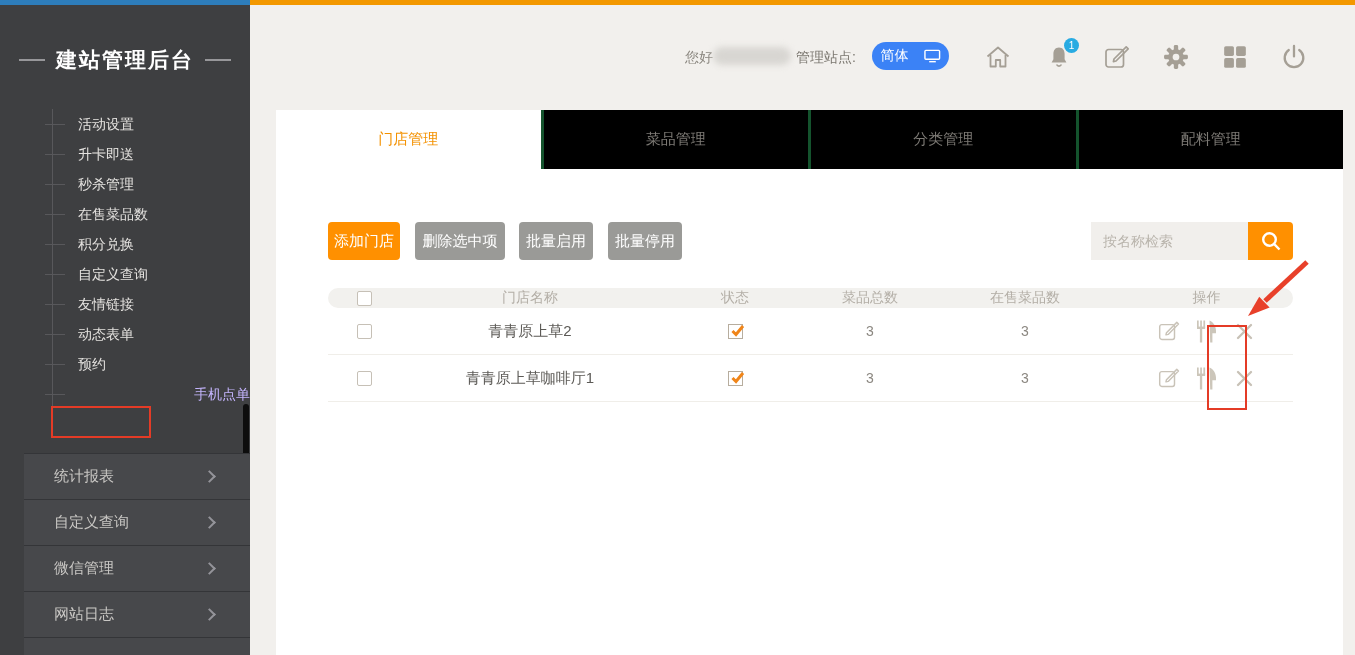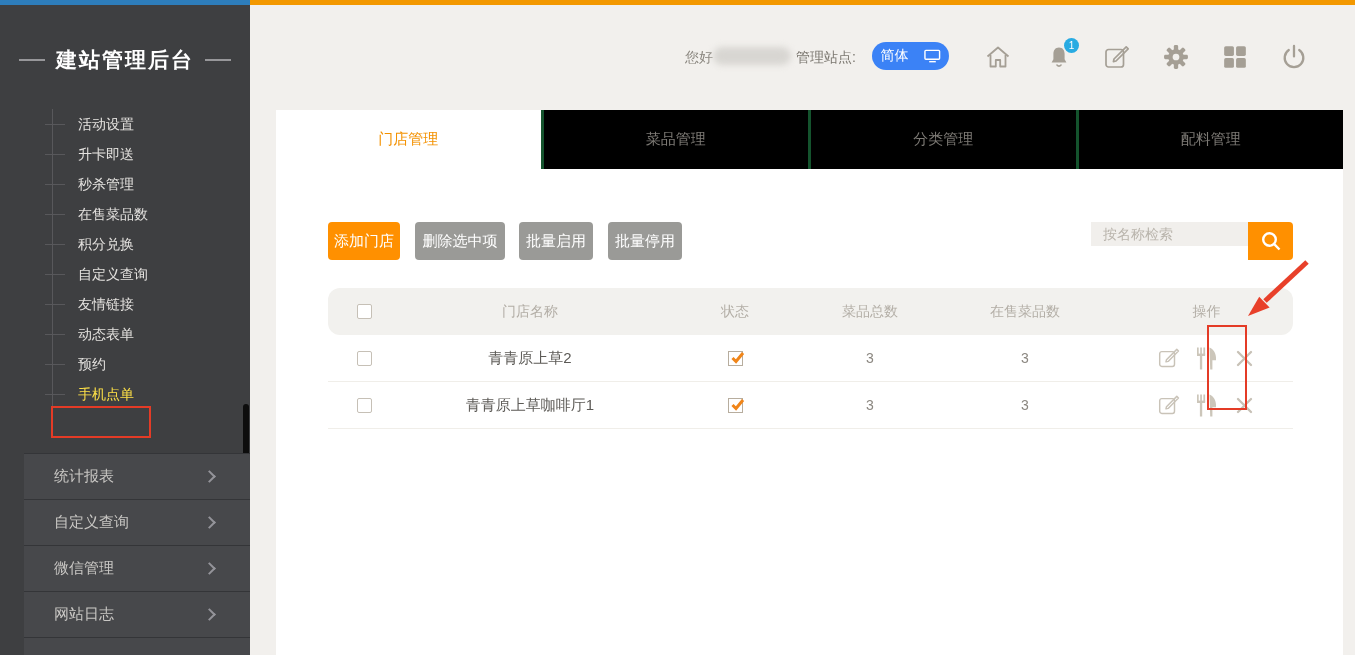--- a/index.html
+++ b/index.html
@@ -11,21 +11,21 @@
   .sb-topbar { position:absolute; left:0; top:0; width:250px; height:5px; background:#2d7dbb; }
   .sb-header { position:absolute; top:5px; left:0; width:250px; height:110px;
     display:flex; align-items:center; justify-content:center; gap:11px; }
   .sb-dash { width:26px; height:2px; background:#97979a; }
   .sb-title { color:#ffffff; font-size:21px; font-weight:bold; letter-spacing:2px; white-space:nowrap; }
   .sb-menu { position:absolute; top:109px; left:0; right:0; }
   .sb-menu::before { content:""; position:absolute; left:52px; top:0; height:315px; width:1px; background:#58585b; }
   .sb-item { position:relative; height:30px; line-height:30px; padding-left:78px;
     font-size:14px; color:#e4e2df; cursor:pointer; white-space:nowrap; }
   .sb-item::before { content:""; position:absolute; left:45px; top:15px; width:20px; height:1px; background:#58585b; }
-  .sb-item.active { color:#fde047; }
+  .sb-item.active { color:#c4b5fd;text-align:right; }
   .sb-active-box { position:absolute; left:51px; top:406px; width:100px; height:32px;
     border:2px solid #e43b26; z-index:5; }
   .sb-scrollthumb { position:absolute; left:243px; top:404px; width:6px; height:62px;
     background:#0d0d0d; border-radius:3px; }
   .sb-sections { position:absolute; top:453px; left:0; right:0;padding-left:24px; }
   .sb-section { height:46px; background:#47484b; border-top:1px solid #343538;
     display:flex; align-items:center; justify-content:space-between;
     padding:0 30px 0 30px; cursor:pointer; }
   .sb-section-label { font-size:15px; color:#c9c7c4; }
   .chevron-right { width:9px; height:9px; border-top:2px solid #94949a; border-right:2px solid #94949a;
@@ -55,30 +55,30 @@
   .tab:first-child { border-left:none; }
   .tab.active { background:#fff; color:#f39100; }
 
   
   .panel { position:absolute; left:26px; top:169px; width:1067px; height:486px; background:#fff; }
   .toolbar-btn { position:absolute; top:53px; height:38px; border:none; border-radius:4px;
     color:#fff; font-size:15px; cursor:pointer; font-family:inherit; }
   .btn-orange { background:#ff9000; }
   .btn-gray { background:#9a9a97; }
   .search-wrap { position:absolute; top:53px; left:815px; width:202px; height:38px; display:flex; }
-  .search-input { width:157px; height:24px; border:none; background:#f1efec; outline:none;
+  .search-input { width:157px; height:38px; border:none; background:#f1efec; outline:none;
     padding:0 12px; font-size:14px; color:#666; font-family:inherit; }
   .search-input::placeholder { color:#b9b4ac; }
   .search-btn { width:45px; height:38px; border:none; background:#ff9000; border-radius:0 4px 4px 0;
     cursor:pointer; display:flex; align-items:center; justify-content:center; }
 
   
   .table { position:absolute; left:52px; top:119px; width:965px; }
   .trow { display:flex; align-items:center; }
-  .thead { height:47px; background:#f2f1ee; border-radius:12px; }
+  .thead { height:20px; background:#f2f1ee; border-radius:12px; }
   .tbody-row { height:47px; background:#fff; border-bottom:1px solid #f0eee9; }
   .c0 { width:72px; } .c1 { width:260px; } .c2 { width:150px; }
   .c3 { width:120px; } .c4 { width:190px; } .c5 { width:173px; }
   .cell { display:flex; align-items:center; justify-content:center; }
   .th { font-size:14px; color:#b3aea6; }
   .store-name { font-size:15px; color:#5c5a56; }
   .num { font-size:14px; color:#8b8780; }
   .cb { width:15px; height:15px; border:1px solid #c6c0b6; border-radius:2px; background:#fff; cursor:pointer; }
   .cb-status { width:15px; height:15px; border:1px solid #b7ad9e; background:#fff; position:relative; cursor:pointer; }
   .cb-status svg { position:absolute; left:1px; top:-2px; }

